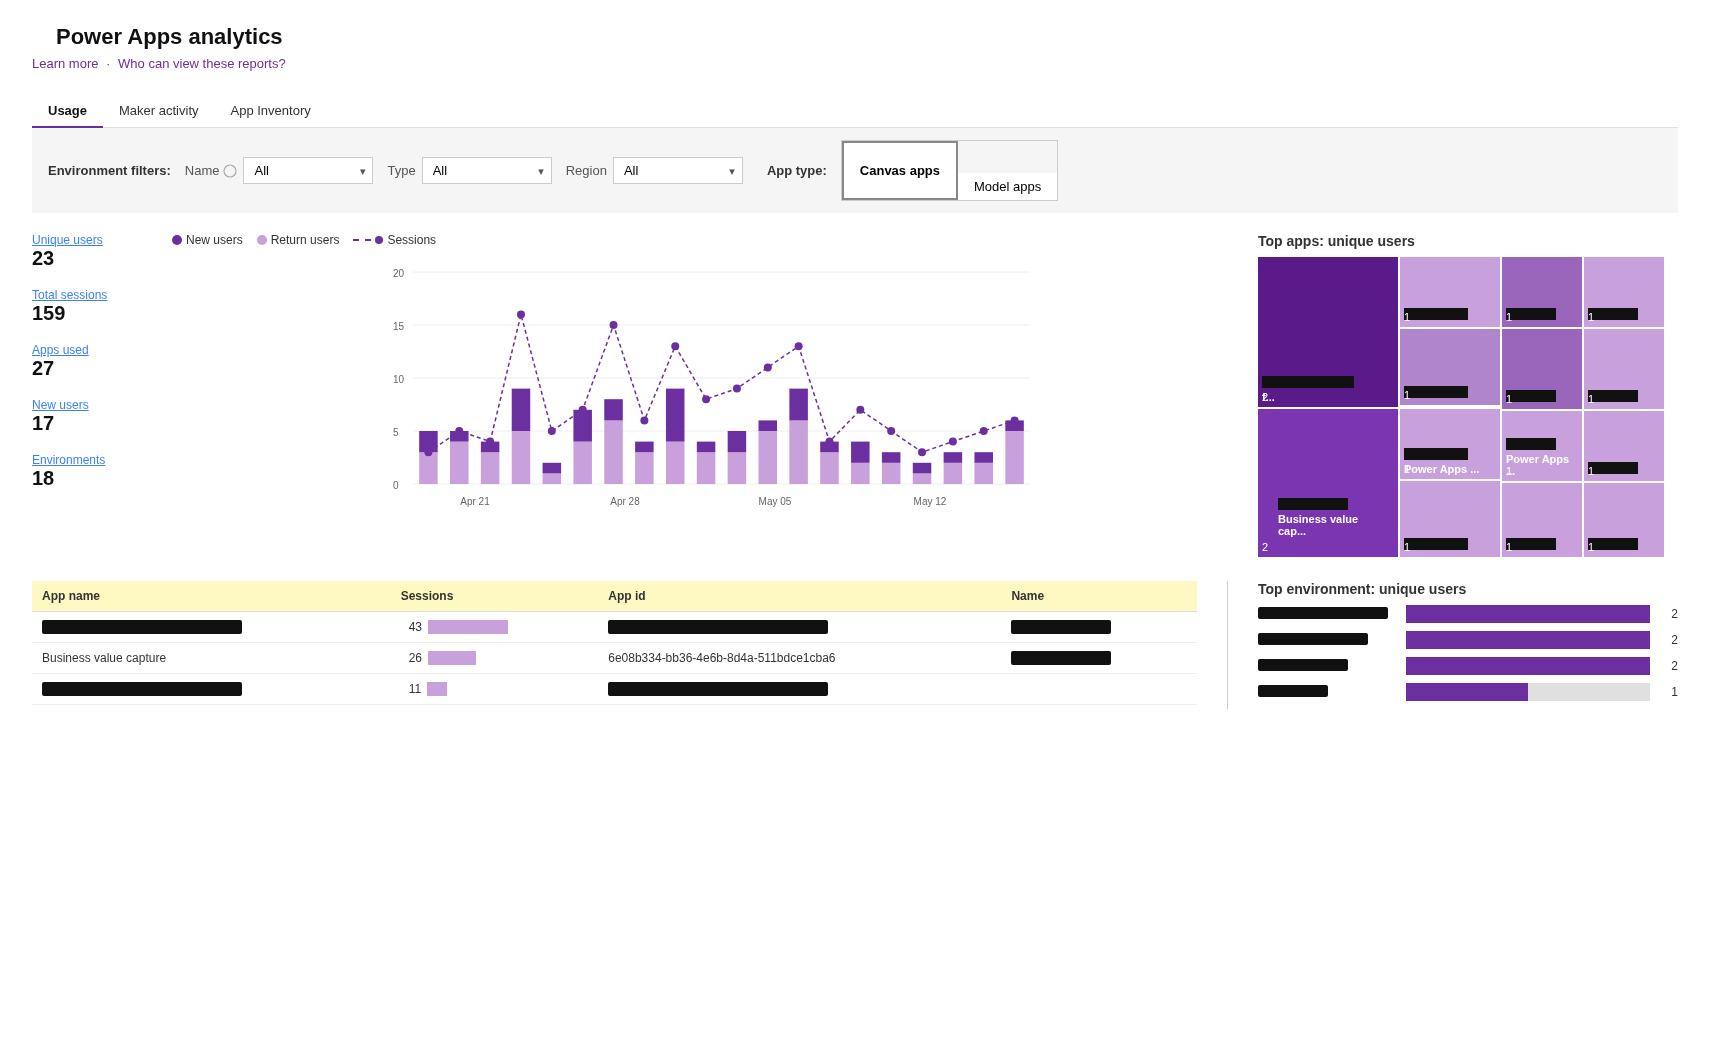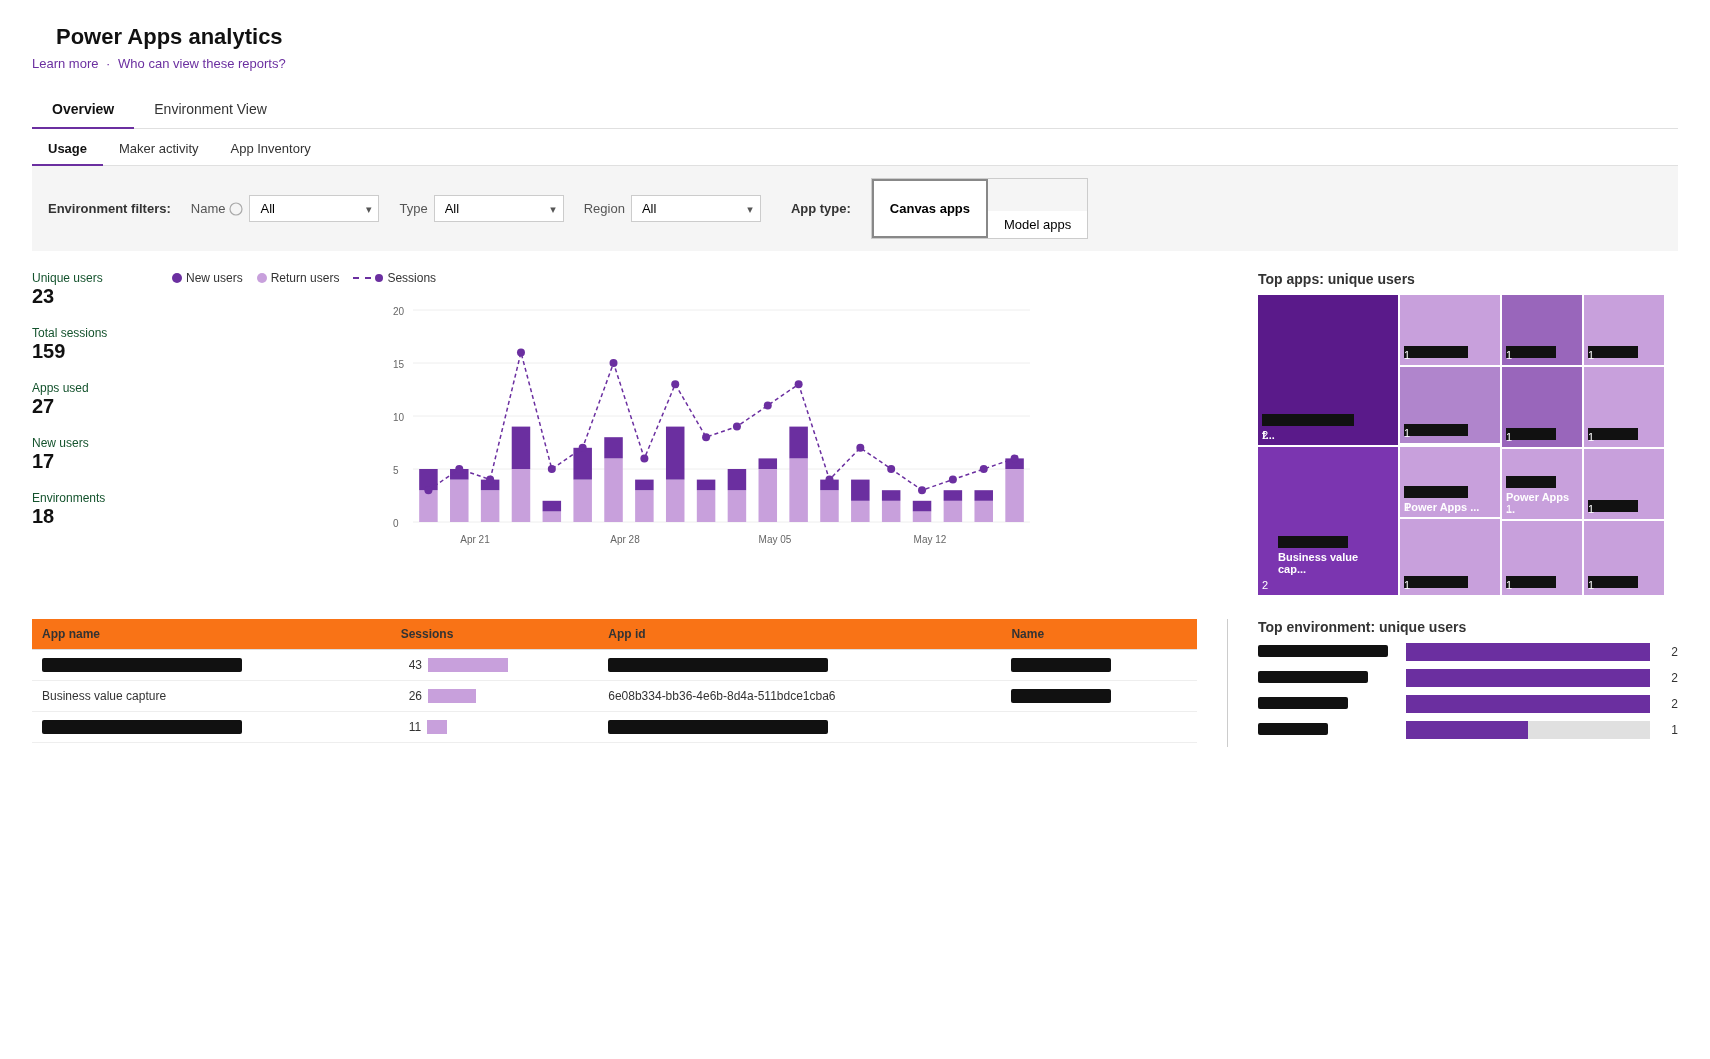--- a/index.html
+++ b/index.html
@@ -16,61 +16,61 @@
     .nav-tabs { display: flex; border-bottom: 1px solid #e0e0e0; margin-bottom: 0; }
     .nav-tab { padding: 10px 20px; font-size: 14px; color: #333; cursor: pointer; border-bottom: 2px solid transparent; margin-bottom: -1px; }
     .nav-tab.active { color: #111; border-bottom: 2px solid #6b2fa0; font-weight: 600; }
 
     
     .sub-tabs { display: flex; border-bottom: 1px solid #e0e0e0; margin-bottom: 0; padding-top: 4px; }
     .sub-tab { padding: 8px 16px; font-size: 13px; color: #333; cursor: pointer; border-bottom: 2px solid transparent; margin-bottom: -1px; }
     .sub-tab.active { color: #111; border-bottom: 2px solid #6b2fa0; font-weight: 600; }
 
     
-    .filter-bar { background: #f5f5f5; display: flex; align-items: center; padding: 12px 16px; gap: 20px; margin-bottom: 20px; flex-wrap: wrap; }
+    .filter-bar { background: #f5f5f5; display: flex; align-items: center; padding: 12px 16px; gap: 14px; margin-bottom: 20px; flex-wrap: wrap; }
     .filter-label { font-weight: 700; font-size: 13px; white-space: nowrap; }
     .filter-group { display: flex; align-items: center; gap: 6px; }
     .filter-group label { font-size: 13px; color: #555; display: flex; align-items: center; gap: 4px; }
     .filter-select { border: 1px solid #ccc; background: #fff; padding: 5px 28px 5px 10px; font-size: 13px; appearance: none; -webkit-appearance: none; min-width: 130px; position: relative; cursor: pointer; }
     .select-wrapper { position: relative; display: inline-block; }
     .select-wrapper::after { content: '▾'; position: absolute; right: 8px; top: 50%; transform: translateY(-50%); pointer-events: none; font-size: 11px; color: #555; }
     .app-type-label { font-weight: 700; font-size: 13px; margin-left: 10px; }
     .app-type-buttons { display: flex; border: 1px solid #ccc; }
     .app-type-btn { padding: 6px 16px; font-size: 13px; cursor: pointer; background: #fff; border: none; border-right: 1px solid #ccc; }
     .app-type-btn:last-child { border-right: none; margin-top: 32px; }
     .app-type-btn.active { background: #fff; font-weight: 600; border: 2px solid #888; }
 
     
     .main-content { display: flex; gap: 20px; }
 
     
     .stats-panel { min-width: 120px; flex-shrink: 0; }
     .stat-item { margin-bottom: 18px; }
-    .stat-label { font-size: 12px; color: #14532d; }
+    .stat-label { font-size: 12px; color: #3b82f6; text-decoration: underline; }
     .stat-value { font-size: 20px; font-weight: 700; color: #111; }
 
     
     .chart-panel { flex: 1; min-width: 0; }
     .chart-title { font-size: 14px; font-weight: 600; margin-bottom: 8px; color: #111; }
     .chart-legend { display: flex; align-items: center; gap: 14px; margin-bottom: 10px; font-size: 12px; }
     .legend-dot { width: 10px; height: 10px; border-radius: 50%; display: inline-block; margin-right: 4px; }
     .legend-item { display: flex; align-items: center; }
     .chart-container { position: relative; width: 100%; height: 250px; }
 
     
     .treemap-panel { width: 420px; flex-shrink: 0; }
     .treemap-title { font-size: 14px; font-weight: 600; margin-bottom: 8px; }
 
     
     .bottom-section { display: flex; gap: 20px; margin-top: 24px; }
     .table-panel { flex: 1; min-width: 0; }
     .env-panel { width: 420px; flex-shrink: 0; }
 
     table { width: 100%; border-collapse: collapse; font-size: 13px; }
-    th { text-align: left; padding: 8px 10px; font-weight: 700; background: #f97316; border-bottom: 1px solid #ddd; font-size: 12px; }
+    th { text-align: left; padding: 8px 10px; font-weight: 700; background: #fef9c3; border-bottom: 1px solid #ddd; font-size: 12px; }
     td { padding: 8px 10px; border-bottom: 1px solid #eee; font-size: 12px; }
 
     .redacted { background: #111; color: transparent; display: inline-block; border-radius: 2px; }
     .redacted-wide { width: 200px; height: 14px; }
     .redacted-short { width: 100px; height: 14px; }
 
     .sessions-bar-cell { display: flex; align-items: center; gap: 6px; }
     .sessions-bar { height: 14px; background: #c8a0dc; display: inline-block; }
     .sessions-num { font-size: 12px; color: #333; margin-left: 8px; }
 
@@ -95,24 +95,20 @@
 
 <div class="page">
 
   <h1 class="page-title">Power Apps analytics</h1>
   <div class="page-links">
     <a>Learn more</a>
     <span>·</span>
     <a>Who can view these reports?</a>
   </div>
 
-  <div class="nav-tabs">
-    <div class="nav-tab active">Overview</div>
-    <div class="nav-tab">Environment View</div>
-  </div>
 
   <div class="sub-tabs">
     <div class="sub-tab active">Usage</div>
     <div class="sub-tab">Maker activity</div>
     <div class="sub-tab">App Inventory</div>
   </div>
 
   <div class="filter-bar">
     <span class="filter-label">Environment filters:</span>
 

